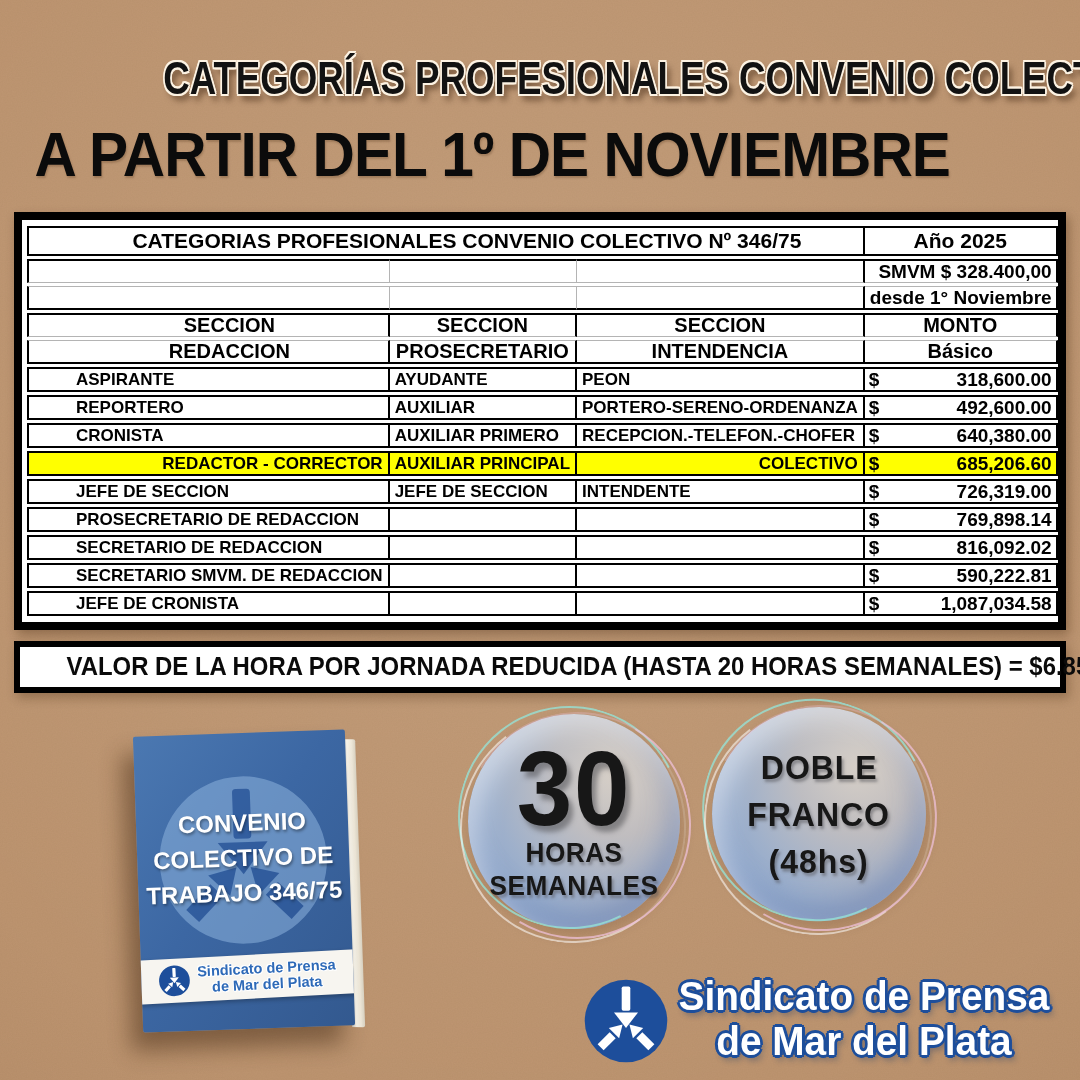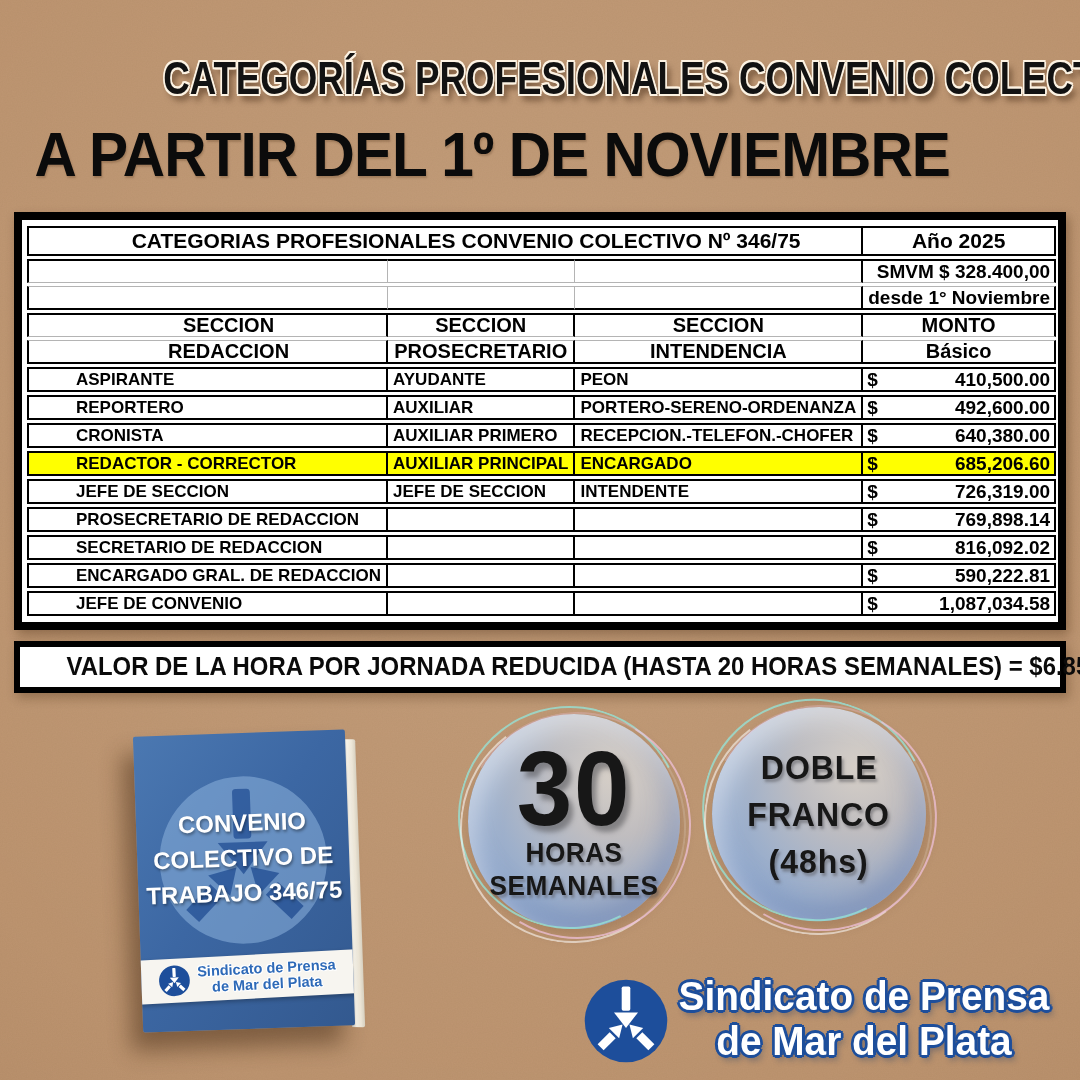--- a/index.html
+++ b/index.html
@@ -48,21 +48,21 @@
   tr.r-smvm td.gr, tr.r-since td.gr{border-right:1px solid #b4b4b4;}
   tr.r-smvm td{border-bottom:1px solid #b4b4b4;}
   tr.r-since td{border-top:1px solid #b4b4b4;margin-top:10px;}
   tr.r-smvm td.c-val, tr.r-since td.c-val{text-align:right;padding-right:4px;}
   tr.r-sec td, tr.r-name td{font-size:20px;text-align:center;}
   tr.r-sec td{border-bottom:1px solid #b4b4b4;}
   tr.r-name td{border-top:1px solid #b4b4b4;}
   tr.r-data td{font-size:17px;}
   tr.r-data td.c-money{padding:0 4px;}
   .money{display:flex;justify-content:space-between;align-items:center;font-size:19px;}
-  tr.highlight td{background:#ffff00;}
+  tr.highlight td{background:#ffff00;text-align:right;}
 
   
   .hour-bar{
     position:absolute;left:14px;top:641px;width:1052px;box-sizing:border-box;
     background:#fff;border:6px solid #000;text-align:center;padding:4px 0 5px 0;
     white-space:nowrap;box-shadow:3px 5px 10px rgba(60,32,10,0.3);
   }
   .hour-bar .t-inner{
     display:inline-block;font-weight:bold;font-size:26px;color:#0a0a0a;
     transform:scaleX(0.92);transform-origin:center;letter-spacing:0px;
@@ -204,21 +204,21 @@
       <td>Básico</td>
     </tr>
 
     <tr class="r-data">
       <td>ASPIRANTE</td>
       <td>AYUDANTE</td>
       <td>PEON</td>
       <td class="c-money">
             <div class="money">
               <span>$</span>
-              <span>410,500.00</span>
+              <span>318,600.00</span>
             </div>
           </td>
     </tr>
     <tr class="r-data">
       <td>REPORTERO</td>
       <td>AUXILIAR</td>
       <td>PORTERO-SERENO-ORDENANZA</td>
       <td class="c-money">
             <div class="money">
               <span>$</span>
@@ -233,21 +233,21 @@
       <td class="c-money">
             <div class="money">
               <span>$</span>
               <span>640,380.00</span>
             </div>
           </td>
     </tr>
     <tr class="r-data highlight">
       <td>REDACTOR - CORRECTOR</td>
       <td>AUXILIAR PRINCIPAL</td>
-      <td>ENCARGADO</td>
+      <td>COLECTIVO</td>
       <td class="c-money">
             <div class="money">
               <span>$</span>
               <span>685,206.60</span>
             </div>
           </td>
     </tr>
     <tr class="r-data">
       <td>JEFE DE SECCION</td>
       <td>JEFE DE SECCION</td>
@@ -275,32 +275,32 @@
       <td></td>
       <td></td>
       <td class="c-money">
             <div class="money">
               <span>$</span>
               <span>816,092.02</span>
             </div>
           </td>
     </tr>
     <tr class="r-data">
-      <td>ENCARGADO GRAL. DE REDACCION</td>
+      <td>SECRETARIO SMVM. DE REDACCION</td>
       <td></td>
       <td></td>
       <td class="c-money">
             <div class="money">
               <span>$</span>
               <span>590,222.81</span>
             </div>
           </td>
     </tr>
     <tr class="r-data">
-      <td>JEFE DE CONVENIO</td>
+      <td>JEFE DE CRONISTA</td>
       <td></td>
       <td></td>
       <td class="c-money">
             <div class="money">
               <span>$</span>
               <span>1,087,034.58</span>
             </div>
           </td>
     </tr>
   </tbody>

